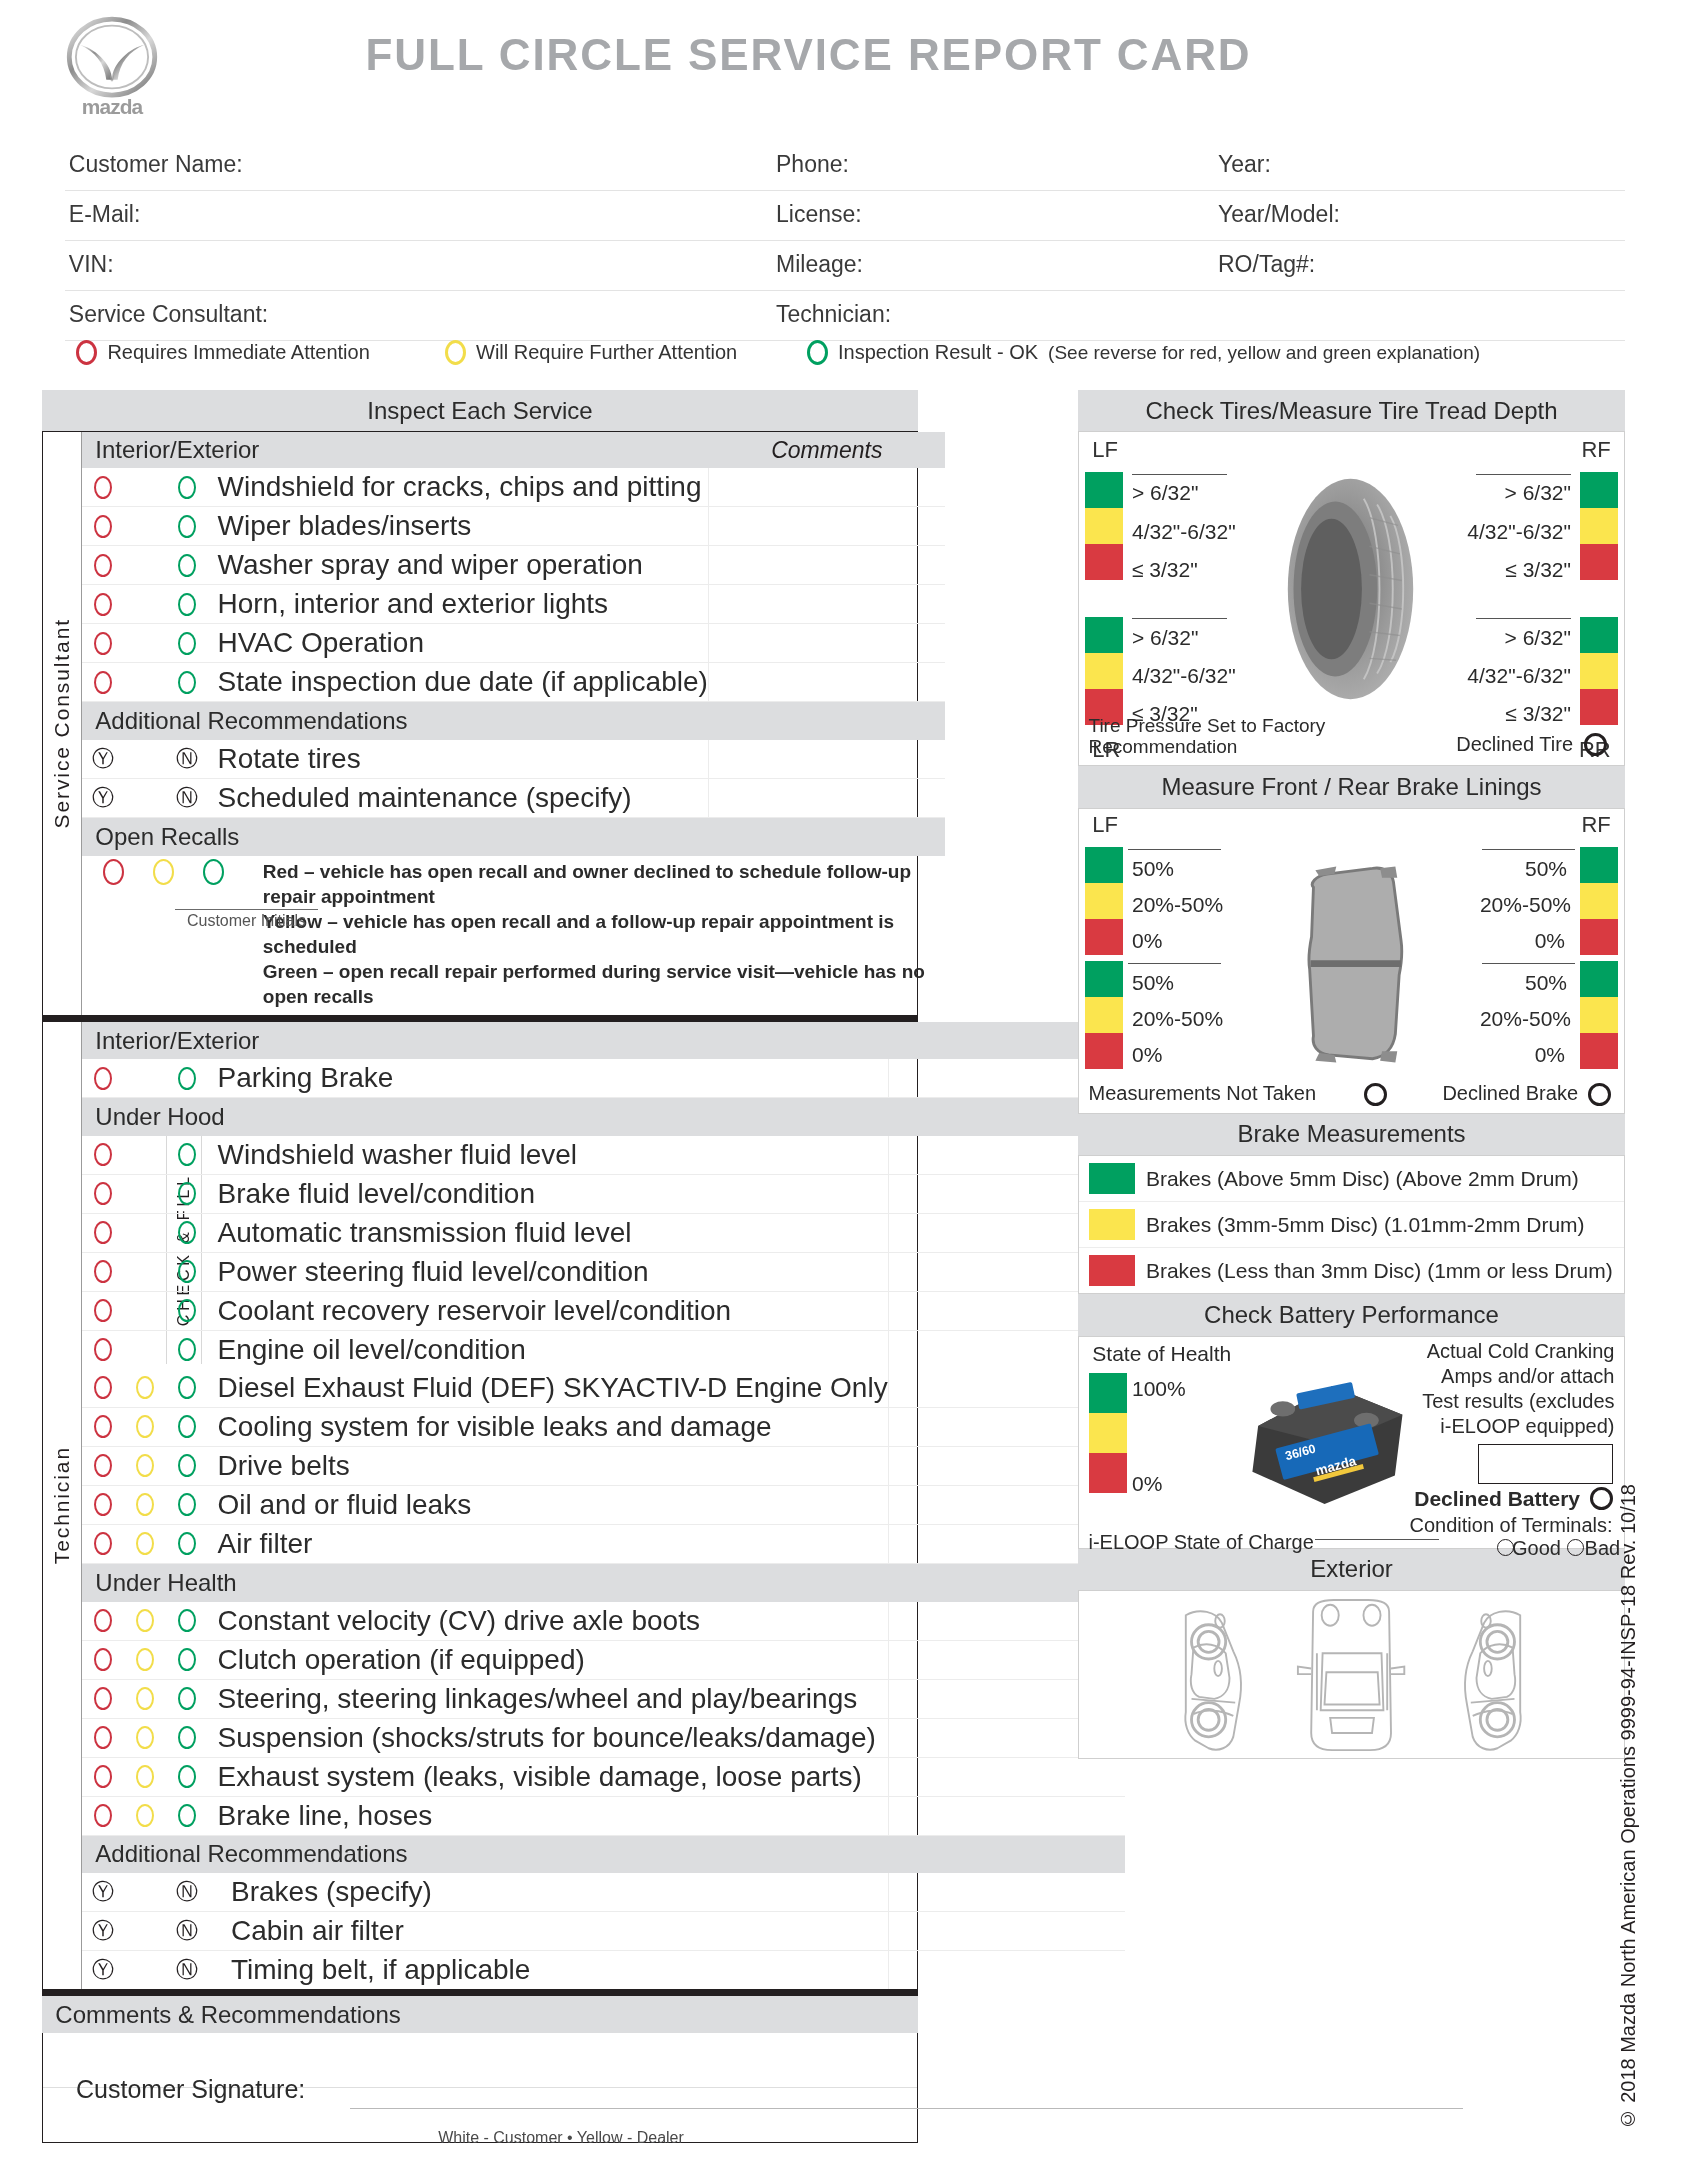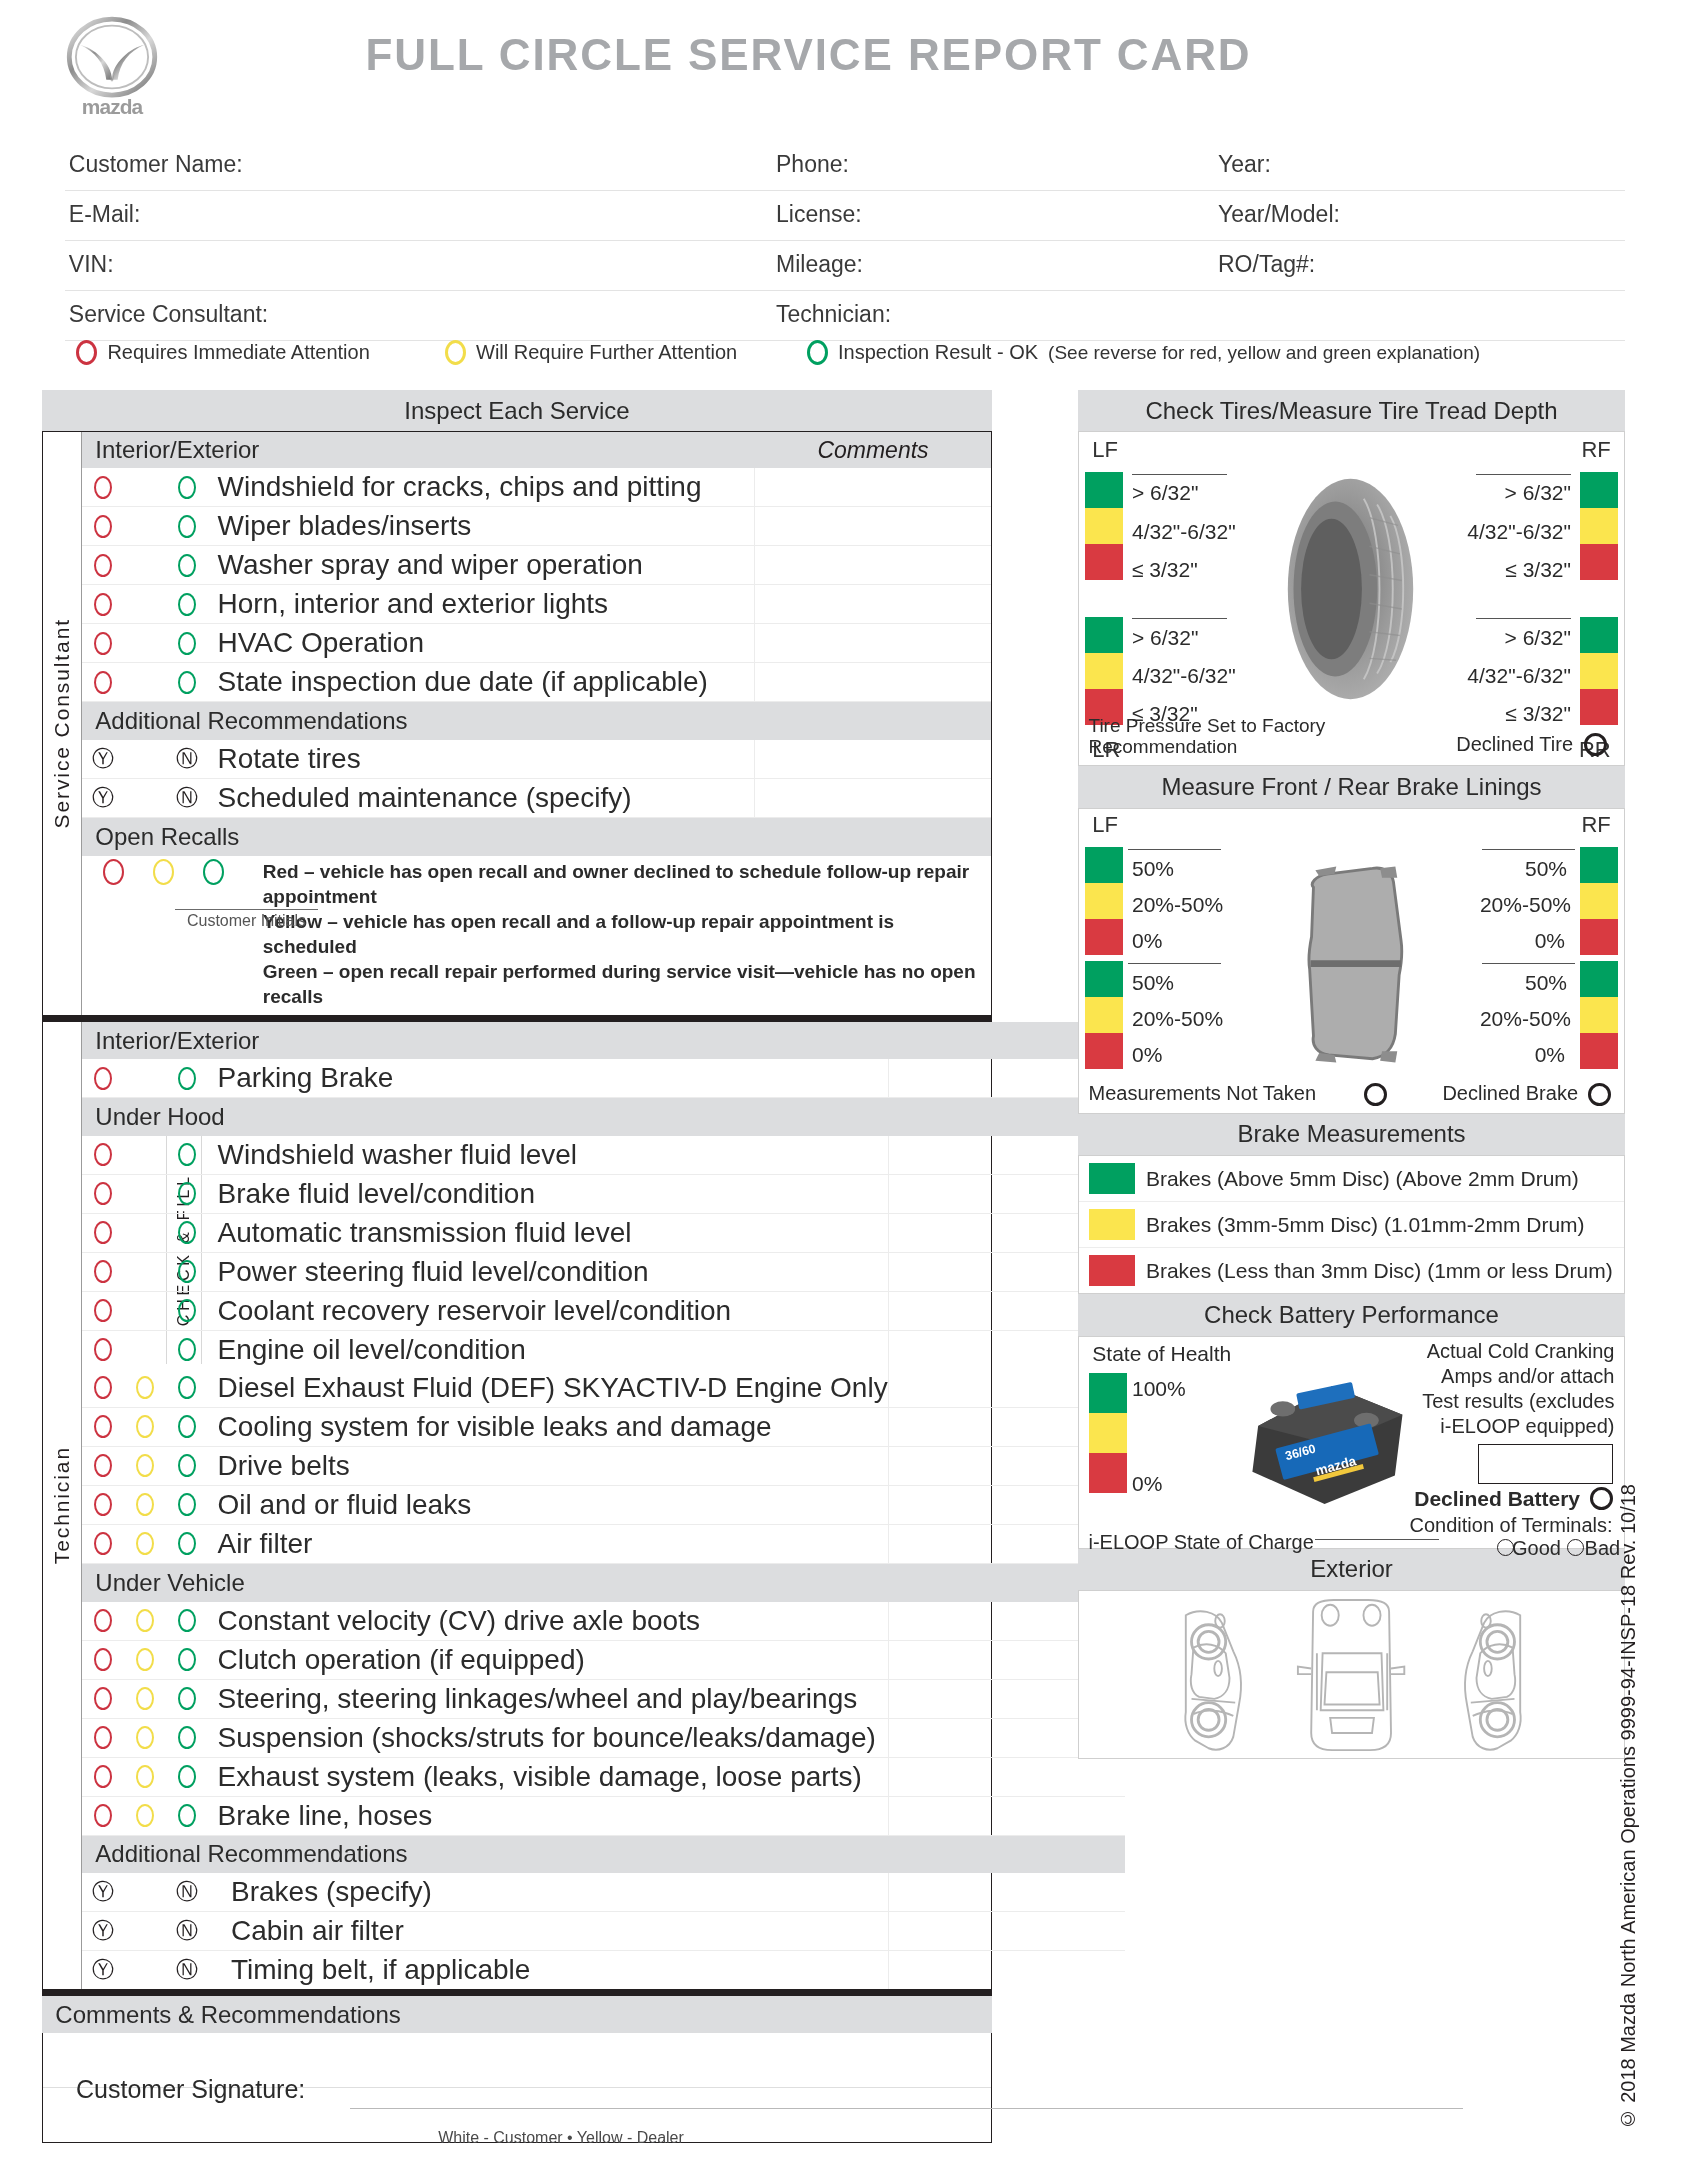--- a/index.html
+++ b/index.html
@@ -23,21 +23,21 @@
   .legend{position:absolute;left:65px;top:340px;width:1560px;height:34px;font-size:20px;color:#333;}
   .lg{position:absolute;top:0;display:flex;align-items:center;gap:10px;}
   .lgc{width:21px;height:25px;border-radius:50%;border:3.8px solid #cc3341;box-sizing:border-box;}
   .lgc.y{border-color:#f2dd4a;} .lgc.g{border-color:#00a060;}
   .lg-note{font-size:19px;color:#333;}
 
   
   .band{background:#dcdddf;text-align:center;font-size:24px;padding:6.7px 0;color:#2b2b2b;}
   .sub-band{background:#dcdddf;font-size:24px;padding:4.8px 0 4.8px 13.3px;color:#2b2b2b;}
 
-  .leftcol{position:absolute;left:42px;top:390px;width:950px;}
+  .leftcol{position:absolute;left:42px;top:390px;width:876px;}
   .rightcol{position:absolute;left:1078px;top:390px;width:547px;}
 
   .lbox{border:1.9px solid #231f20;border-top:none;position:relative;display:flex;}
   .vert-label{width:38px;border-right:1px solid #9b9b9b;display:flex;align-items:center;
               justify-content:center;flex:none;}
   .vert-label span{writing-mode:vertical-rl;transform:rotate(180deg);font-size:21px;letter-spacing:1.9px;}
   .lbody{flex:1;}
 
   .row{display:flex;align-items:center;height:38px;border-bottom:1px solid #ececec;position:relative;}
   .row:last-child{border-bottom:none;}
@@ -347,21 +347,21 @@
           <div class="cmt"></div>
         </div>
         <div class="row">
           <div class="mk"><span class="circ"></span></div>
           <div class="mk"><span class="circ y"></span></div>
           <div class="mk"><span class="circ g"></span></div>
           <div class="lbl">Air filter</div>
           <div class="cmt"></div>
         </div>
 
-        <div class="sub-band">Under Vehicle</div>
+        <div class="sub-band">Under Health</div>
 
         <div class="row">
           <div class="mk"><span class="circ"></span></div>
           <div class="mk"><span class="circ y"></span></div>
           <div class="mk"><span class="circ g"></span></div>
           <div class="lbl">Constant velocity (CV) drive axle boots</div>
           <div class="cmt"></div>
         </div>
         <div class="row">
           <div class="mk"><span class="circ"></span></div>

